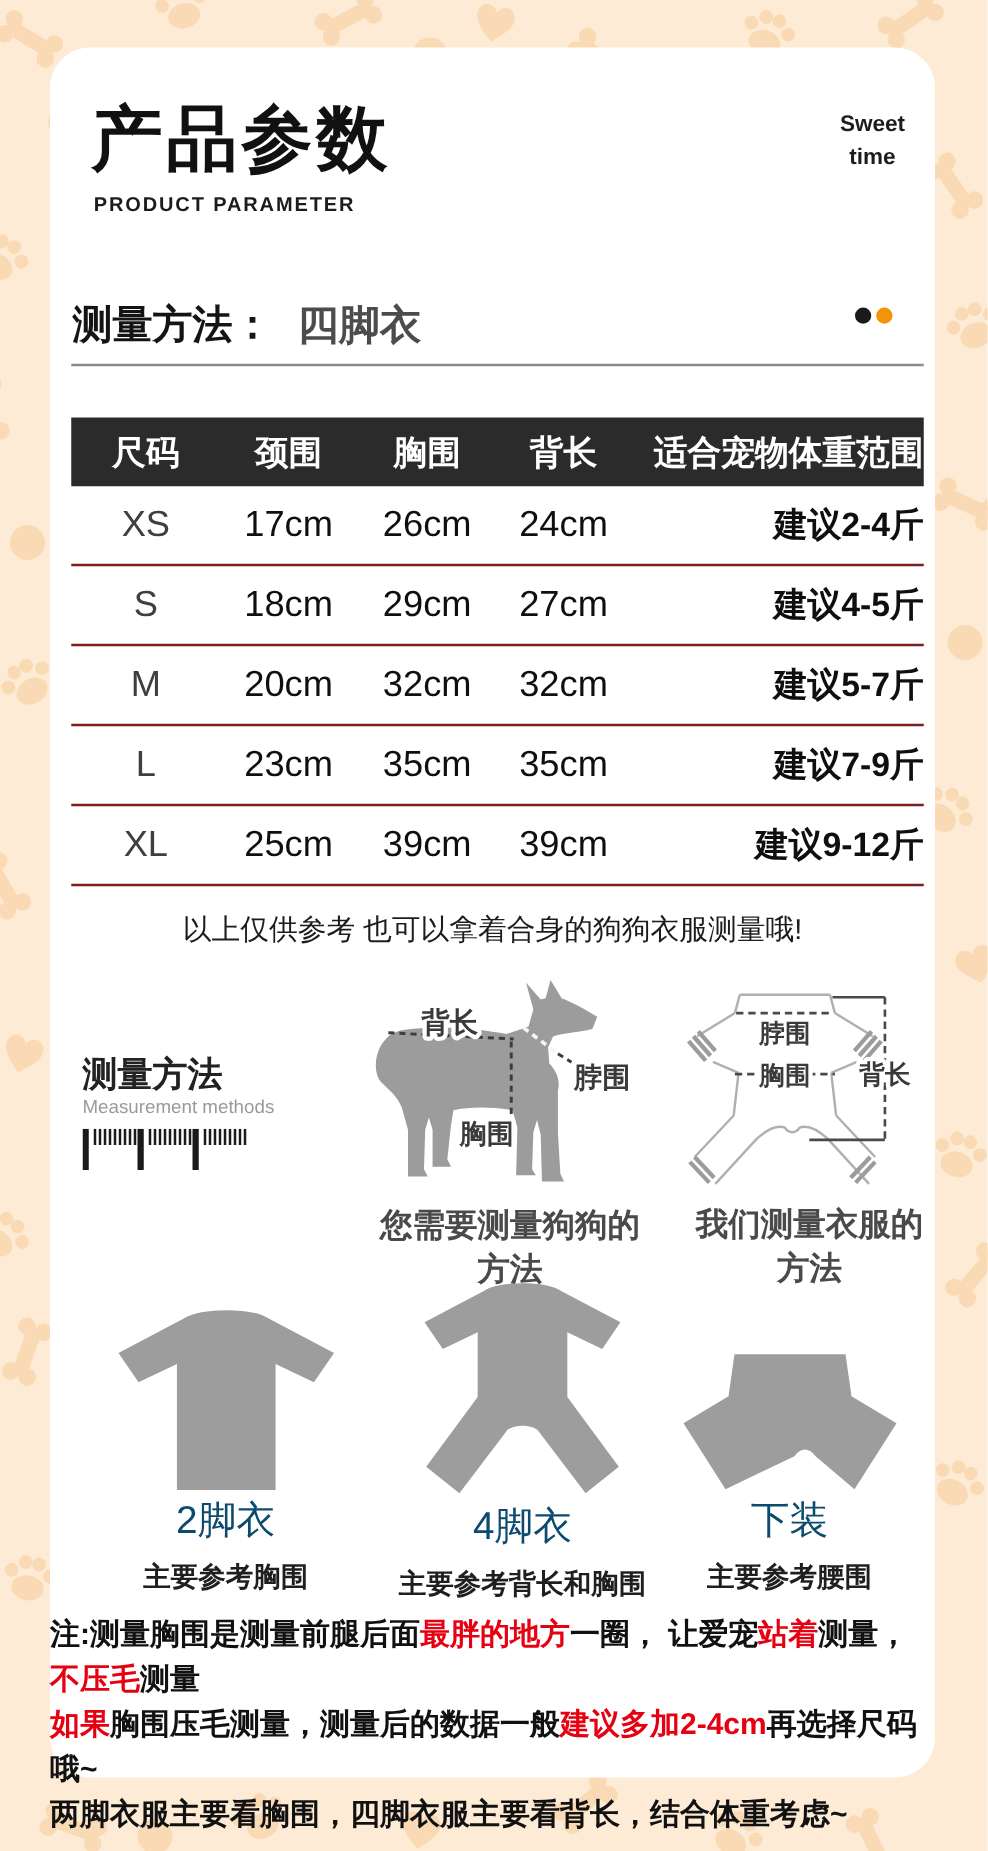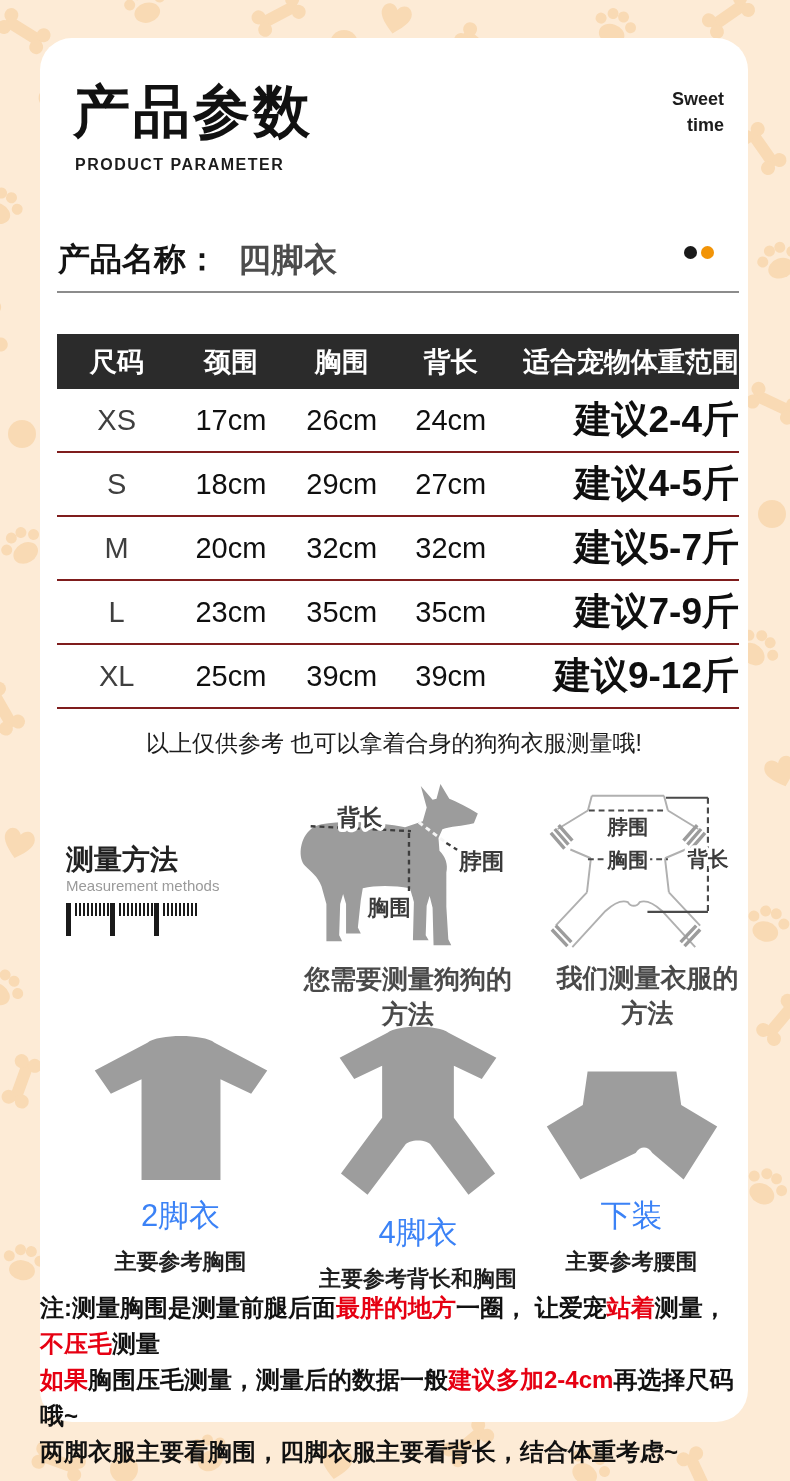--- a/index.html
+++ b/index.html
@@ -14,21 +14,21 @@
 
   .card{
     position:absolute;left:40px;top:38px;width:708px;height:1384px;
     background:#ffffff;border-radius:32px;z-index:1;
   }
   .abs{position:absolute;}
 
   
   .title{left:33px;top:44px;font-size:57px;font-weight:900;color:#111;letter-spacing:3px;line-height:1.05;}
   .subtitle{left:35px;top:118px;font-size:16px;font-weight:600;color:#1c1c1c;letter-spacing:1.5px;}
-  .brand{right:24px;top:48px;text-align:right;font-size:18px;font-weight:700;color:#1c1c1c;line-height:1.45;}
+  .brand{right:24px;top:48px;text-align:center;font-size:18px;font-weight:700;color:#1c1c1c;line-height:1.45;}
 
   
   .product-row{left:18px;right:34px;top:200px;display:flex;align-items:flex-start;}
   .product-label{font-size:32px;font-weight:700;color:#141414;}
   .product-name{font-size:33px;font-weight:700;color:#4c4c4c;margin-left:20px;}
   .dots{margin-left:auto;display:flex;gap:4px;margin-top:8px;}
   .dot{width:13px;height:13px;border-radius:50%;}
   .dot.black{background:#1a1a1a;}
   .dot.orange{background:#f29407;}
 
@@ -40,42 +40,42 @@
   .t-head .cell{font-size:27px;font-weight:700;}
   .t-row{display:flex;height:62px;align-items:center;border-bottom:2px solid #7f1d1d;}
   .cell{text-align:center;}
   .c0{flex:0 0 17.5%;}
   .c1{flex:0 0 16%;}
   .c2{flex:0 0 16.5%;}
   .c3{flex:0 0 15.5%;}
   .c4{flex:1 1 auto;text-align:right;}
   .t-row .size{font-size:29px;font-weight:400;color:#3f3f3f;}
   .t-row .num{font-size:29px;font-weight:400;color:#0f0f0f;}
-  .t-row .weight{font-size:37px;font-weight:700;color:#0f0f0f;}
+  .t-row .weight{font-size:27px;font-weight:700;color:#0f0f0f;}
 
   .ref-note{left:0;right:0;top:690px;text-align:center;font-size:23px;font-weight:500;color:#1c1c1c;}
 
   
   .methods{left:18px;right:10px;top:745px;height:245px;}
   .m-title{left:8px;top:58px;font-size:28px;font-weight:700;color:#222;}
   .m-sub{left:8px;top:94px;font-size:15px;color:#9a9a9a;}
   .m-ruler{left:8px;top:120px;}
   .fig-dog{left:235px;top:-2px;width:230px;}
   .fig-garment{left:487px;top:0px;width:205px;}
   .fig-caption{width:100%;text-align:center;font-size:26px;font-weight:700;color:#4a4a4a;margin-top:2px;}
   .svgtext{font-family:"Liberation Sans","DejaVu Sans",sans-serif;font-weight:700;fill:#3a3a3a;paint-order:stroke;stroke:#ffffff;stroke-width:7px;stroke-linejoin:round;}
 
   
   .types{left:18px;right:18px;top:984px;height:255px;display:flex;}
   .type-col{display:flex;flex-direction:column;align-items:center;}
   .type-col .shape{height:185px;display:flex;align-items:flex-end;justify-content:center;}
   .type-col.w1{flex:0 0 245px;}
   .type-col.w2{flex:0 0 230px;}
   .type-col.w3{flex:1 1 auto;}
-  .type-name{font-size:31px;font-weight:400;color:#3b82f6;margin-top:12px;text-align:right;}
+  .type-name{font-size:31px;font-weight:400;color:#0c4a6e;text-align:right;}
   .type-caption{font-size:22px;font-weight:700;color:#1f1f1f;margin-top:10px;}
   .sil{fill:#9d9d9d;}
 
   
   .footnote{left:0;right:0;top:1252px;font-size:24px;font-weight:700;color:#111;}
   .f-line{line-height:36px;}
   .red{color:#e60012;}
 </style>
 </head>
 <body>
@@ -142,21 +142,21 @@
 <div class="card">
 
   <div class="abs title">产品参数</div>
   <div class="abs subtitle">PRODUCT PARAMETER</div>
   <div class="abs brand">
     <div>Sweet</div>
     <div>time</div>
   </div>
 
   <div class="abs product-row">
-    <span class="product-label">产品名称：</span>
+    <span class="product-label">测量方法：</span>
     <span class="product-name">四脚衣</span>
     <span class="dots">
       <span class="dot black"></span>
       <span class="dot orange"></span>
     </span>
   </div>
 
   <div class="abs divider"></div>
 
   <div class="abs size-table">

